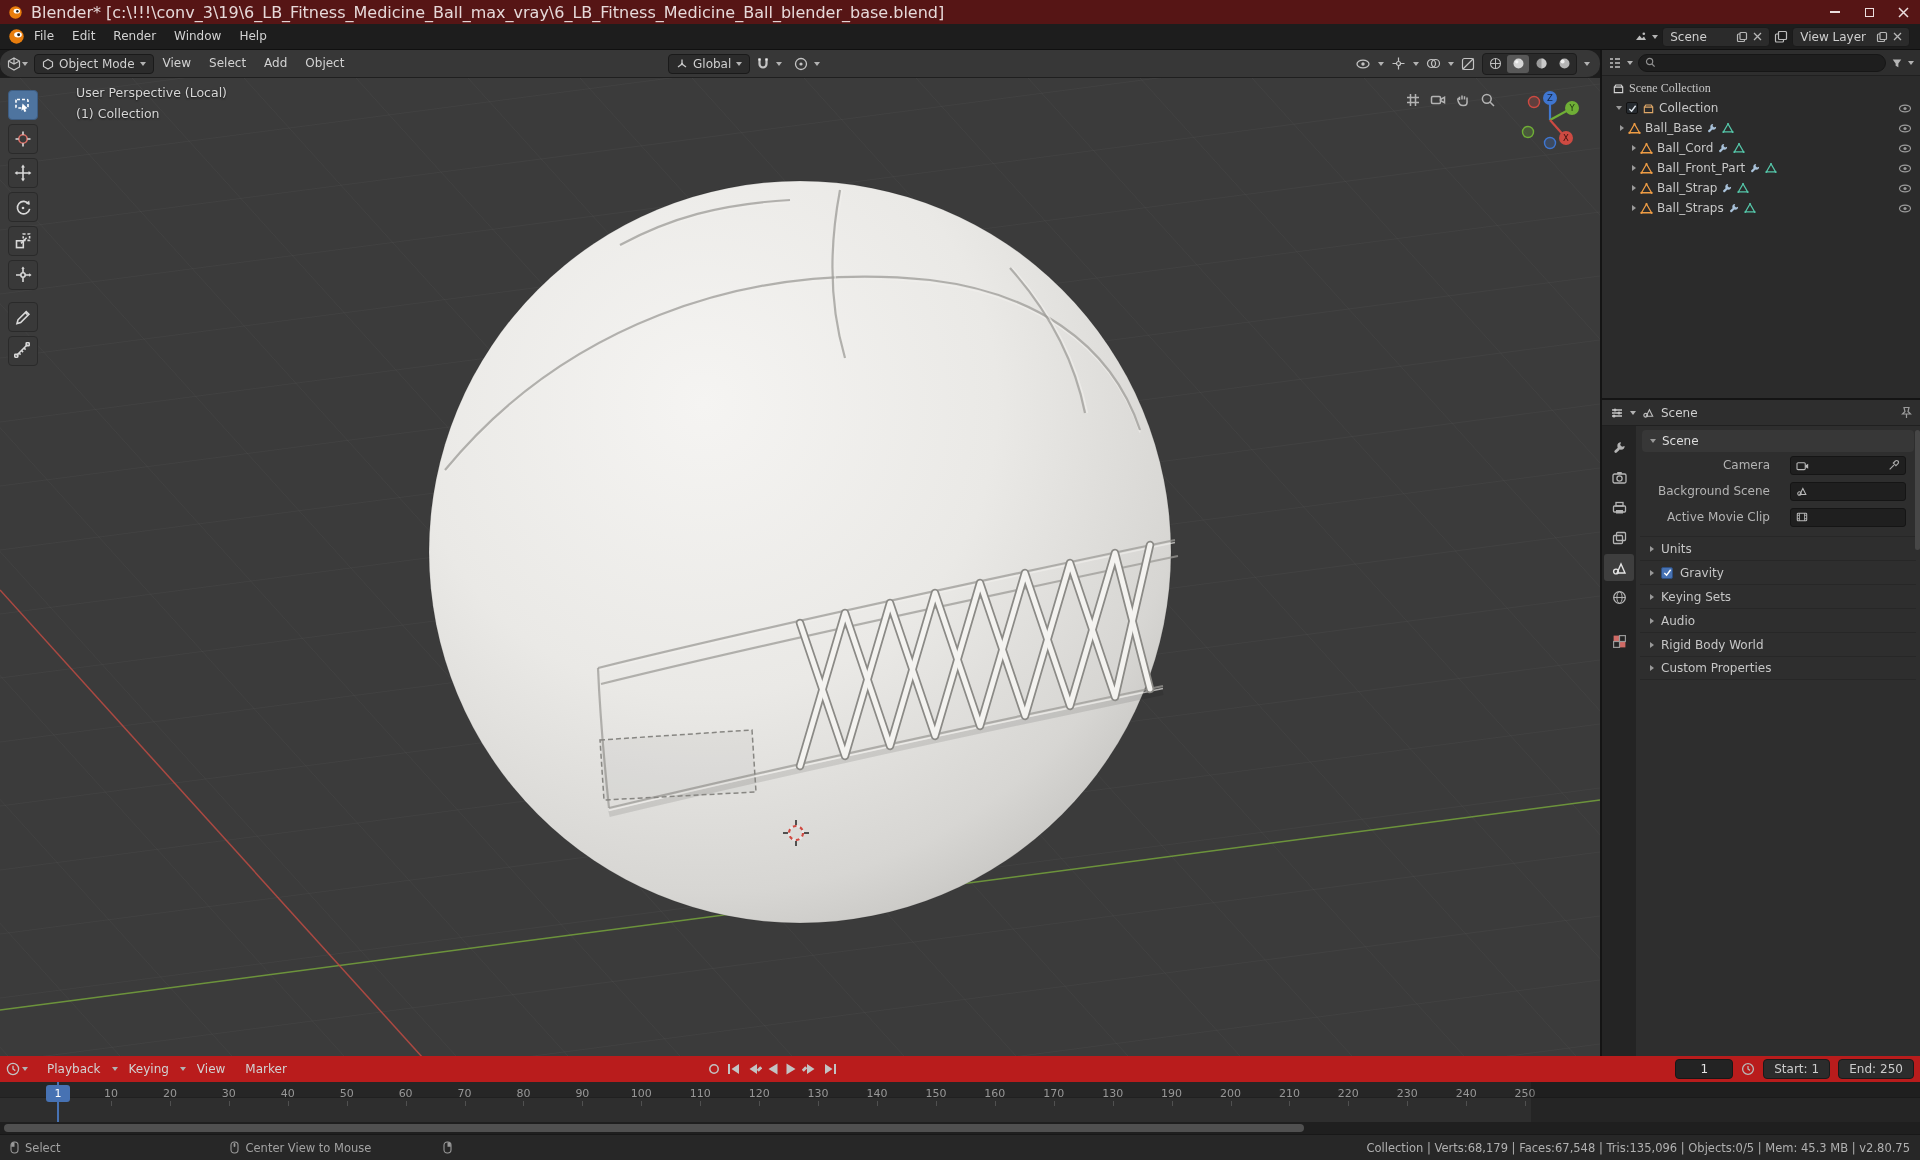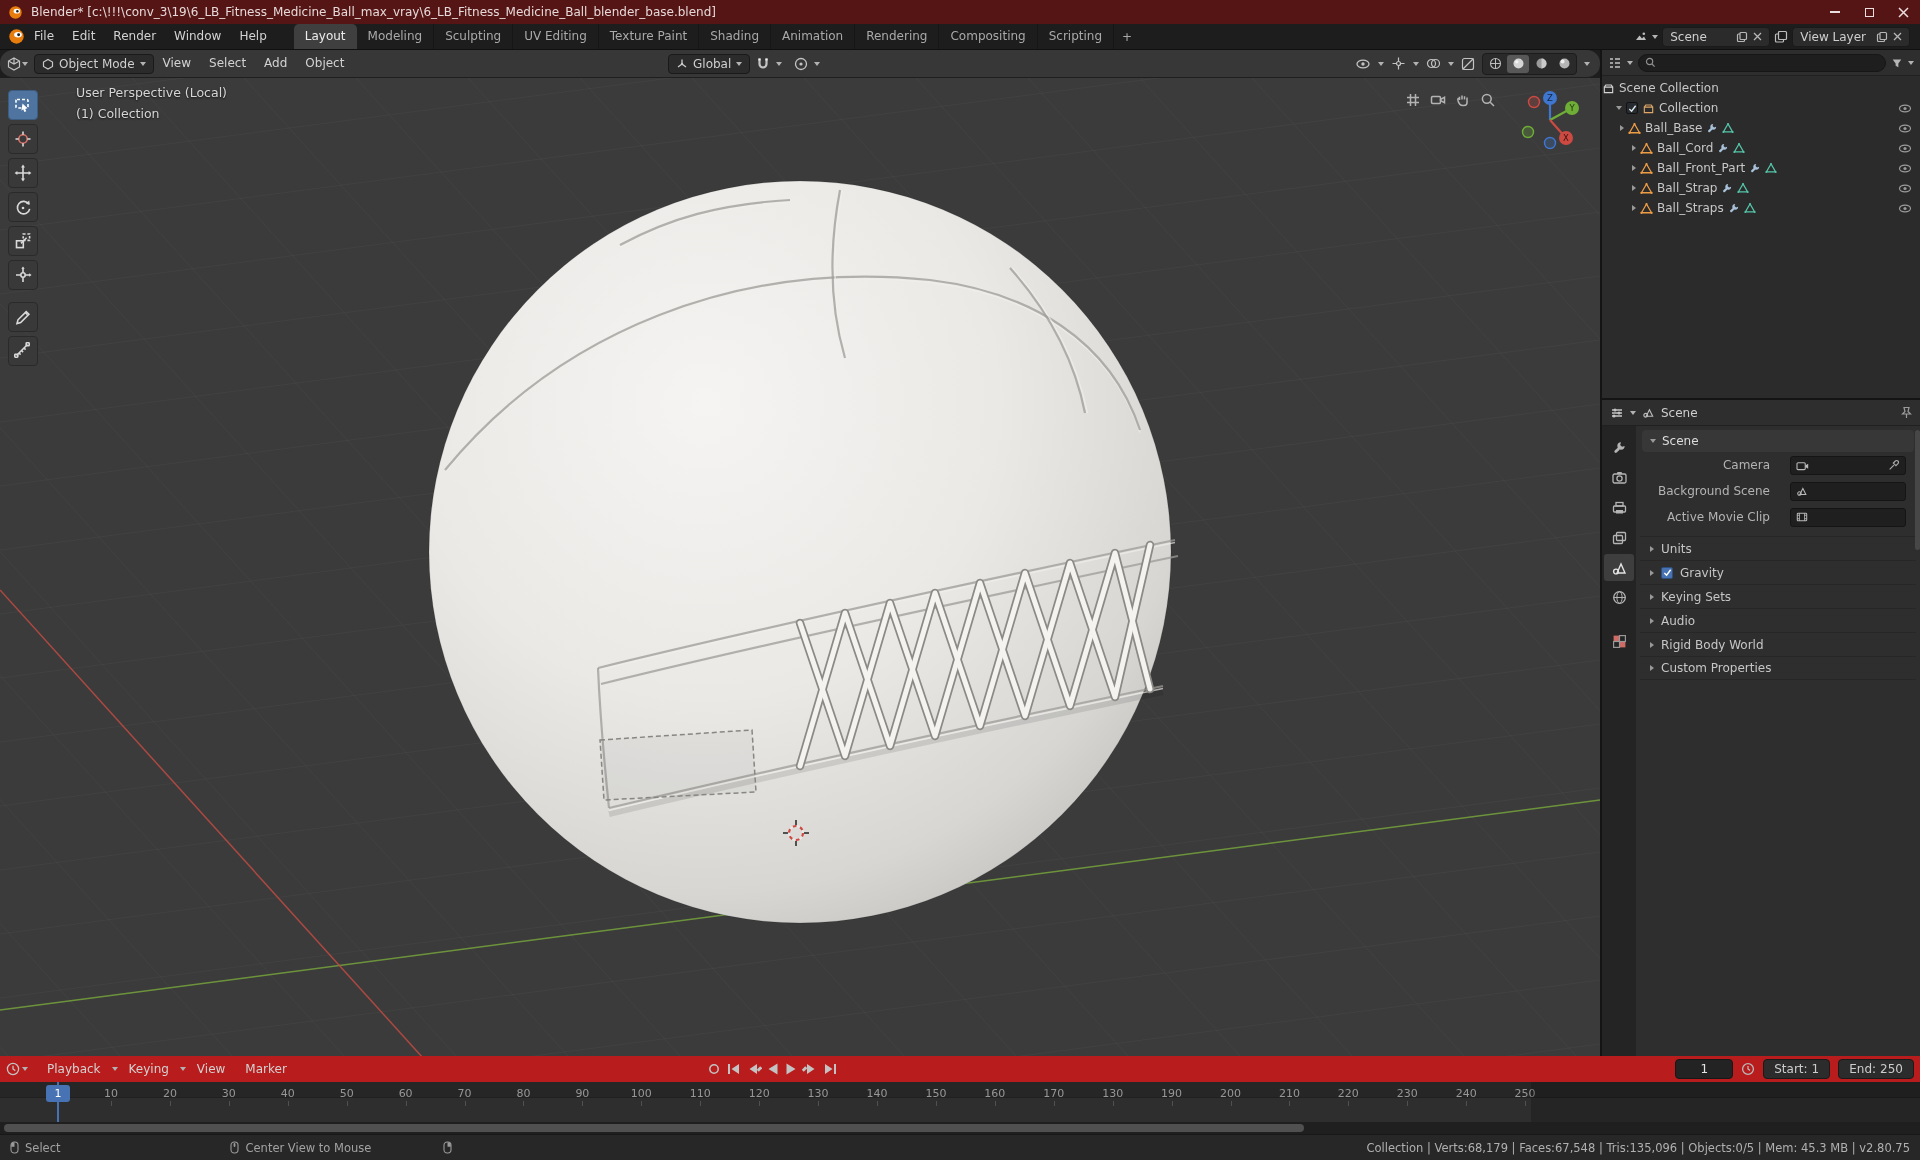--- a/index.html
+++ b/index.html
@@ -3,21 +3,21 @@
 <meta charset="utf-8">
 <style>
   * { margin:0; padding:0; box-sizing:border-box; }
   html,body { width:1920px; height:1160px; overflow:hidden; background:#1d1d1d;
               font-family:"DejaVu Sans", sans-serif; font-size:12px; color:#cfcfcf; }
   #app { width:1920px; height:1160px; display:grid;
          grid-template-rows:24px 26px 1006px 78px 26px; }
 
   
   .titlebar { background:#561515; display:flex; align-items:center; padding-left:8px; color:#e6d9d9; }
-  .titlebar .ttl { margin-left:8px; font-size:12px; white-space:nowrap; }
+  .titlebar .ttl { margin-left:8px; font-size:16px; white-space:nowrap; }
   .wm { margin-left:auto; display:flex; height:100%; }
   .wm > div { width:34px; display:flex; align-items:center; justify-content:center; }
   .wm-min i { display:block; width:10px; height:2px; background:#ecdede; }
   .wm-max i { display:block; width:9px; height:9px; border:1.5px solid #ecdede; }
   .wm-close svg { display:block; }
 
   
   .topbar { background:#1d1d1d; border-bottom:1px solid #101010; display:flex; padding:0 8px; }
   .menu-item { padding:0 9px; color:#d2d2d2; line-height:25px; }
   .ws-tabs { display:flex; margin-left:18px; height:100%; align-items:flex-end; }
@@ -173,33 +173,20 @@
           <circle cx="8" cy="8" r="6.8" fill="#e87d0d"></circle>
           <ellipse cx="9.4" cy="6.4" rx="3.6" ry="2.6" fill="#fff"></ellipse>
           <circle cx="10" cy="6.4" r="1.4" fill="#1d1d1d"></circle>
         </svg>
     </span>
     <span class="menu-item">File</span>
     <span class="menu-item">Edit</span>
     <span class="menu-item">Render</span>
     <span class="menu-item">Window</span>
     <span class="menu-item">Help</span>
-    <div class="ws-tabs">
-      <span class="ws-tab active">Layout</span>
-      <span class="ws-tab">Modeling</span>
-      <span class="ws-tab">Sculpting</span>
-      <span class="ws-tab">UV Editing</span>
-      <span class="ws-tab">Texture Paint</span>
-      <span class="ws-tab">Shading</span>
-      <span class="ws-tab">Animation</span>
-      <span class="ws-tab">Rendering</span>
-      <span class="ws-tab">Compositing</span>
-      <span class="ws-tab">Scripting</span>
-      <span class="ws-add">+</span>
-    </div>
     <div class="tb-right">
       <span class="icon">
         <svg width="14" height="14" viewBox="0 0 14 14">
             <path d="M2 10 L5.5 5.5 L8 8.5 L10 6.5 L12 10 Z" fill="#bdbdbd"></path>
             <circle cx="9.8" cy="3.8" r="1.3" fill="#bdbdbd"></circle>
           </svg>
       </span>
         <span class="caret"></span>
       <div class="pill" style="min-width:108px;">
         <span>Scene</span>
@@ -581,21 +568,21 @@
             </span>
           </div>
           <span class="icon">
             <svg width="12" height="12" viewBox="0 0 14 14">
                 <path d="M2 3 H12 L8.6 7.5 V12 L5.4 10.2 V7.5 Z" fill="#b5b5b5"></path>
               </svg>
           </span>
           <span class="caret"></span>
         </div>
         <div class="ol-rows">
-          <div class="ol-row" style="">
+          <div class="ol-row" style="padding-left:10px;font-family:Liberation Serif, serif;">
             <span class="icon">
               <svg width="13" height="13" viewBox="0 0 14 14">
                   <path d="M2.5 5.5 h9 v6 h-9 z M2.5 5.5 l1.6-2.3 h5.8 l1.6 2.3" fill="none" stroke="#d4d4d4" stroke-width="1.2"></path>
                 </svg>
             </span>
             <span class="lbl">Scene Collection</span>
           </div>
           <div class="ol-row" style="padding-left:14px;">
             <span class="tri-d"></span>
             <span class="cbx">

